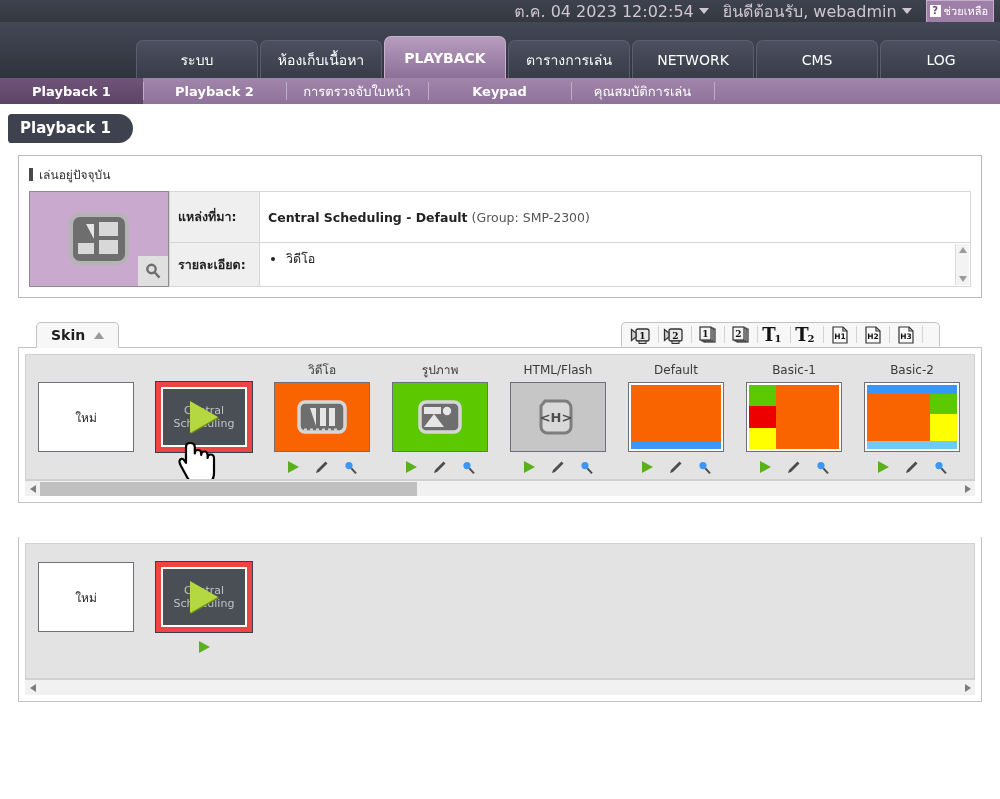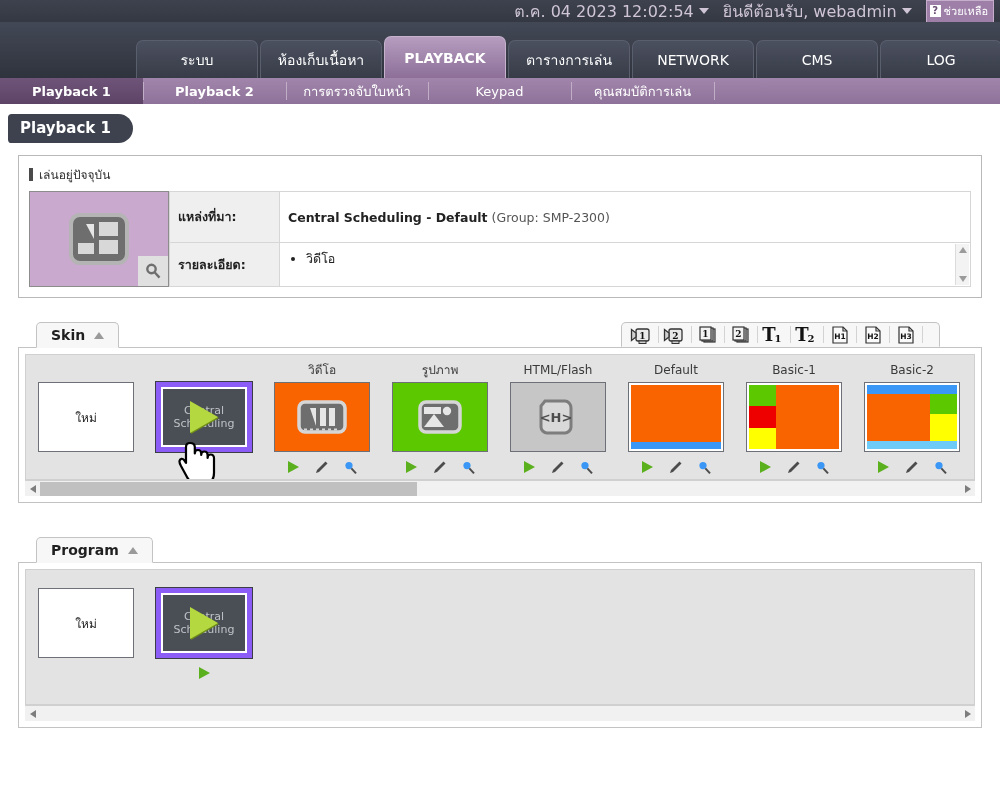--- a/index.html
+++ b/index.html
@@ -126,21 +126,21 @@
     width: 1px;
     background: #c0aec7;
   }
   .subnav .sitem.active {
     background: linear-gradient(#6f5479, #5d4466);
     font-weight: bold;
     width: 143px;
   }
   .subnav .sitem.w2 { width: 143px; font-weight: bold; }
   .subnav .sitem.w3 { width: 142px; }
-  .subnav .sitem.w4 { width: 143px; font-weight: normal; }
+  .subnav .sitem.w4 { width: 143px; font-weight: bold; }
   .subnav .sitem.w5 { width: 143px; }
   .subnav .spacer { flex: 1; position: relative; }
   .subnav .spacer::before {
     content: "";
     position: absolute;
     left: 0; top: 4px; bottom: 4px;
     width: 1px;
     background: #c0aec7;
   }
 
@@ -202,21 +202,21 @@
     table-layout: fixed;
   }
   .np-table td {
     border: 1px solid #d6d6d6;
     font-size: 12.5px;
     padding: 4px 8px;
     vertical-align: middle;
     color: #222;
   }
   .np-table td.lbl {
-    width: 110px;
+    width: 90px;
     background: #efefef;
     font-weight: bold;
     color: #1f1f1f;
   }
   .np-table td.val { background: #ffffff; }
   .np-table tr.detail td.val {
     height: 44px;
     vertical-align: top;
     padding: 4px 8px;
     position: relative;
@@ -357,21 +357,21 @@
     overflow: hidden;
     cursor: pointer;
   }
   .thumb.new-tile {
     font-size: 12px;
     color: #1f1f1f;
     background: #ffffff;
   }
   .thumb.cs-tile {
     background: #4a4f56;
-    border: 5px solid #8b5cf6;
+    border: 5px solid #ef4444;
     outline: 1px solid #3b3f45;
     padding: 0;
   }
   .cs-inner {
     position: absolute;
     inset: 0;
     border: 2px solid #ffffff;
     display: flex; align-items: center; justify-content: center;
     flex-direction: column;
   }
@@ -849,26 +849,20 @@
         <div class="thumbbar" style="left:0; width:41%;"></div>
       </div>
       <div class="arrow-r">
           <span class="ar-r"></span>
         </div>
     </div>
   </div>
 </div>
 
 <div class="section program">
-  <div class="tabrow">
-    <div class="sec-tab">
-      <span>Program</span>
-      <span class="collapse-tri"></span>
-    </div>
-  </div>
   <div class="sec-body">
     <div class="strip program-strip">
       <div class="cards" style="padding-top:18px;">
         <div class="card">
           <div class="thumb new-tile">
             <span>ใหม่</span>
           </div>
           <div class="actions"></div>
         </div>
         <div class="card">

